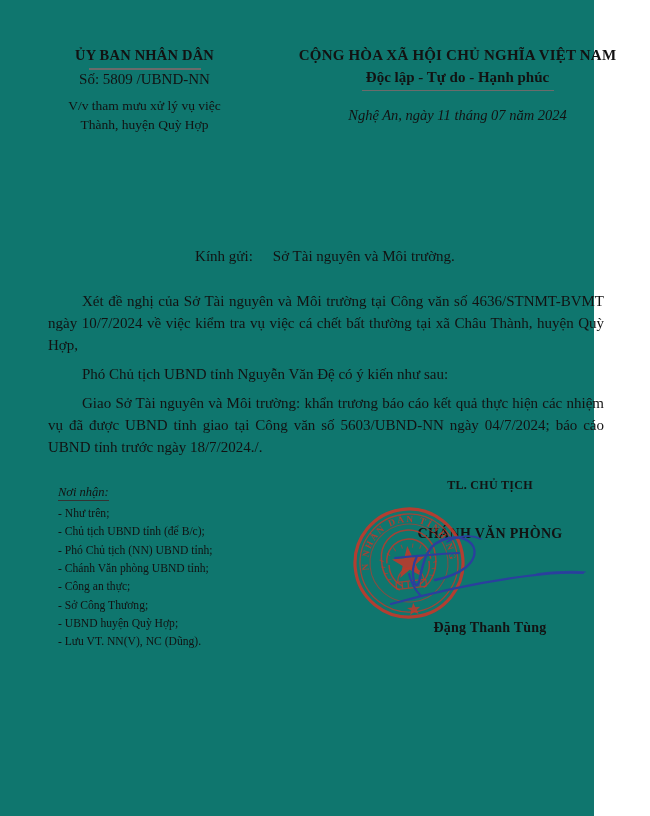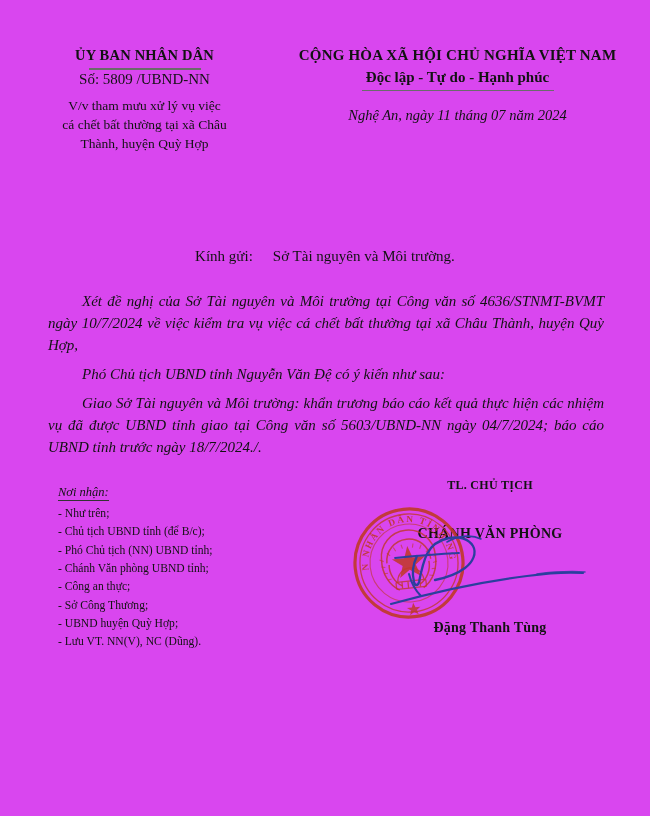--- a/index.html
+++ b/index.html
@@ -11,23 +11,23 @@
     width: 650px;
     height: 816px;
     position: relative;
     font-family: "Liberation Serif", "DejaVu Serif", serif;
     color: #121212;
     overflow: hidden;
   }
 
   .page {
     position: relative;
-    width: 650px;
+    width: 594px;
     height: 816px;
-    background: #d946ef;
+    background: #0f766e;
   }
 
   
   .header {
     position: absolute;
     top: 46px;
     left: 0;
     width: 650px;
     display: flex;
     align-items: flex-start;
@@ -117,21 +117,20 @@
     left: 48px;
     width: 556px;
     font-size: 15px;
   }
   .body-text p {
     margin: 0 0 7px 0;
     text-align: justify;
     text-justify: inter-word;
     text-indent: 34px;
     line-height: 1.47;
-    font-style: italic;
   }
   .body-text p:last-child { margin-bottom: 0; }
 
   
   .footer {
     position: absolute;
     top: 482px;
     left: 0;
     width: 650px;
     height: 180px;
@@ -215,21 +214,20 @@
 <div class="page">
 
   <div class="header">
 
     <div class="header-left">
       <div class="org-name">ỦY BAN NHÂN DÂN</div>
       <div class="rule-short"></div>
       <div class="doc-number">Số: 5809 /UBND-NN</div>
       <div class="subject">
         <div>V/v tham mưu xử lý vụ việc</div>
-        <div>cá chết bất thường tại xã Châu</div>
         <div>Thành, huyện Quỳ Hợp</div>
       </div>
     </div>
 
     <div class="header-right">
       <div class="nation">CỘNG HÒA XÃ HỘI CHỦ NGHĨA VIỆT NAM</div>
       <div class="motto">Độc lập - Tự do - Hạnh phúc</div>
       <div class="rule-motto"></div>
       <div class="datetime">Nghệ An, ngày 11   tháng 07 năm 2024</div>
     </div>

